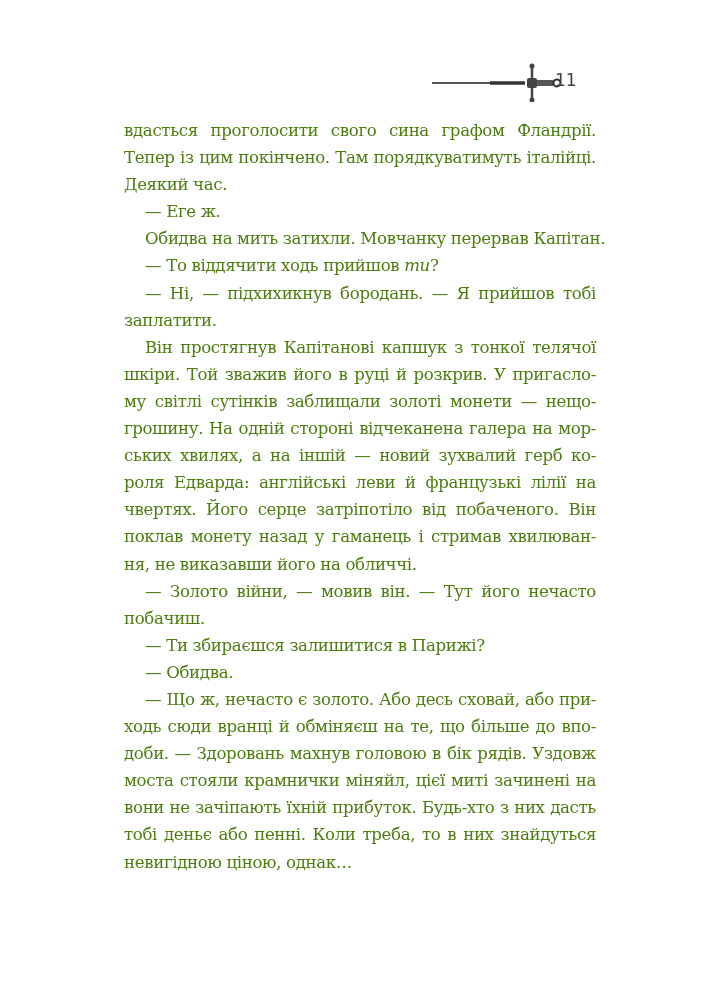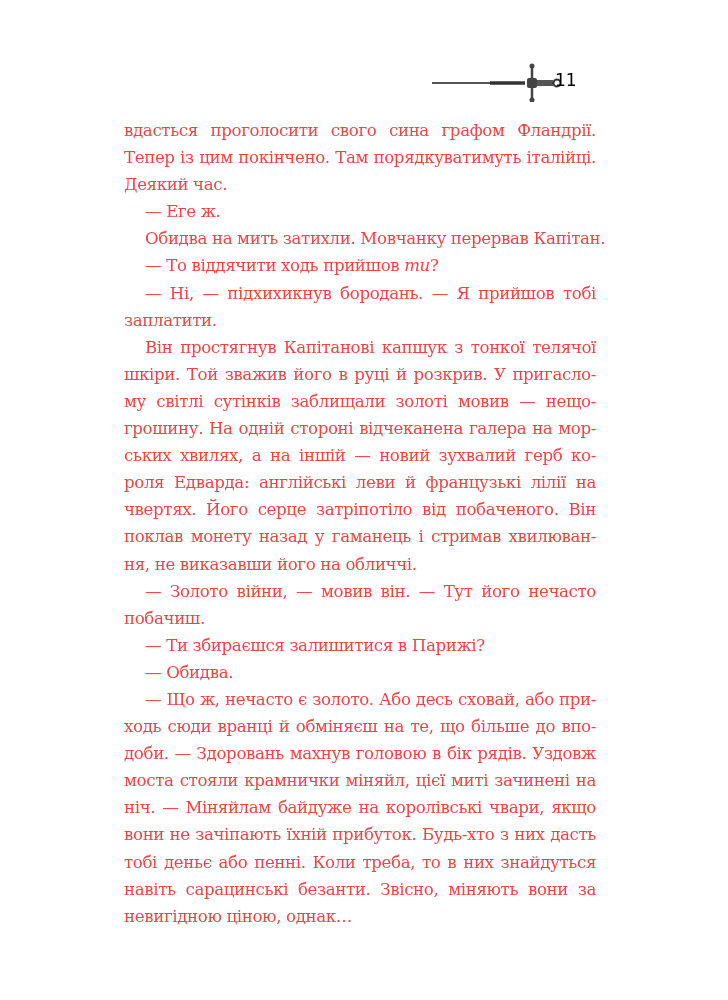--- a/index.html
+++ b/index.html
@@ -1,20 +1,20 @@
 <!DOCTYPE html>
 <html><head>
 <meta charset="utf-8">
 <style>
   html, body { margin: 0; padding: 0; background: #ffffff; }
   body { width: 728px; height: 1000px; position: relative; overflow: hidden; }
   .header { position: absolute; top: 62px; left: 430px; width: 140px; height: 40px; }
   .sword { position: absolute; left: 0; top: 0; }
-  .page-num { position: absolute; left: 555px; top: 70px; font-family: "DejaVu Sans", sans-serif; font-size: 17px; color: #000000; }
-  .text { position: absolute; left: 124px; top: 117px; width: 472px; font-family: "DejaVu Serif", serif; font-size: 16.6px; line-height: 27.1px; color: #ef4444; letter-spacing: -0.35px; }
+  .page-num { position: absolute; left: 555px; top: 70px; font-family: "DejaVu Sans", sans-serif; font-size: 17px; color: #404040; }
+  .text { position: absolute; left: 124px; top: 117px; width: 472px; font-family: "DejaVu Serif", serif; font-size: 16.6px; line-height: 27.1px; color: #4d7c0f; letter-spacing: -0.35px; }
   .line { white-space: nowrap; height: 27.1px; }
   .line.indent { padding-left: 21px; }
   .line.just { text-align: justify; text-align-last: justify; }
   em { font-style: italic; }
 </style>
 </head>
 <body>
 
 <div class="header">
   <svg class="sword" width="130" height="40" viewBox="0 0 130 40">
@@ -34,33 +34,31 @@
     <div class="line just"><span>вдасться проголосити свого сина графом Фландрії.</span></div>
     <div class="line just"><span>Тепер із цим покінчено. Там порядкуватимуть італійці.</span></div>
     <div class="line"><span>Деякий час.</span></div>
     <div class="line indent"><span>— Еге ж.</span></div>
     <div class="line indent just"><span>Обидва на мить затихли. Мовчанку перервав Капітан.</span></div>
     <div class="line indent"><span>— То віддячити ходь прийшов </span><em>ти</em><span>?</span></div>
     <div class="line indent just"><span>— Ні, — підхихикнув бородань. — Я прийшов тобі</span></div>
     <div class="line"><span>заплатити.</span></div>
     <div class="line indent just"><span>Він простягнув Капітанові капшук з тонкої телячої</span></div>
     <div class="line just"><span>шкіри. Той зважив його в руці й розкрив. У пригасло-</span></div>
-    <div class="line just"><span>му світлі сутінків заблищали золоті мовив — нещо-</span></div>
+    <div class="line just"><span>му світлі сутінків заблищали золоті монети — нещо-</span></div>
     <div class="line just"><span>грошину. На одній стороні відчеканена галера на мор-</span></div>
     <div class="line just"><span>ських хвилях, а на іншій — новий зухвалий герб ко-</span></div>
     <div class="line just"><span>роля Едварда: англійські леви й французькі лілії на</span></div>
     <div class="line just"><span>чвертях. Його серце затріпотіло від побаченого. Він</span></div>
     <div class="line just"><span>поклав монету назад у гаманець і стримав хвилюван-</span></div>
     <div class="line"><span>ня, не виказавши його на обличчі.</span></div>
     <div class="line indent just"><span>— Золото війни, — мовив він. — Тут його нечасто</span></div>
     <div class="line"><span>побачиш.</span></div>
     <div class="line indent"><span>— Ти збираєшся залишитися в Парижі?</span></div>
     <div class="line indent"><span>— Обидва.</span></div>
     <div class="line indent just"><span>— Що ж, нечасто є золото. Або десь сховай, або при-</span></div>
     <div class="line just"><span>ходь сюди вранці й обміняєш на те, що більше до впо-</span></div>
     <div class="line just"><span>доби. — Здоровань махнув головою в бік рядів. Уздовж</span></div>
     <div class="line just"><span>моста стояли крамнички міняйл, цієї миті зачинені на</span></div>
-    <div class="line just"><span>ніч. — Міняйлам байдуже на королівські чвари, якщо</span></div>
     <div class="line just"><span>вони не зачіпають їхній прибуток. Будь-хто з них дасть</span></div>
     <div class="line just"><span>тобі деньє або пенні. Коли треба, то в них знайдуться</span></div>
-    <div class="line just"><span>навіть сарацинські безанти. Звісно, міняють вони за</span></div>
     <div class="line"><span>невигідною ціною, однак…</span></div>
   </div>
 
 </body></html>

